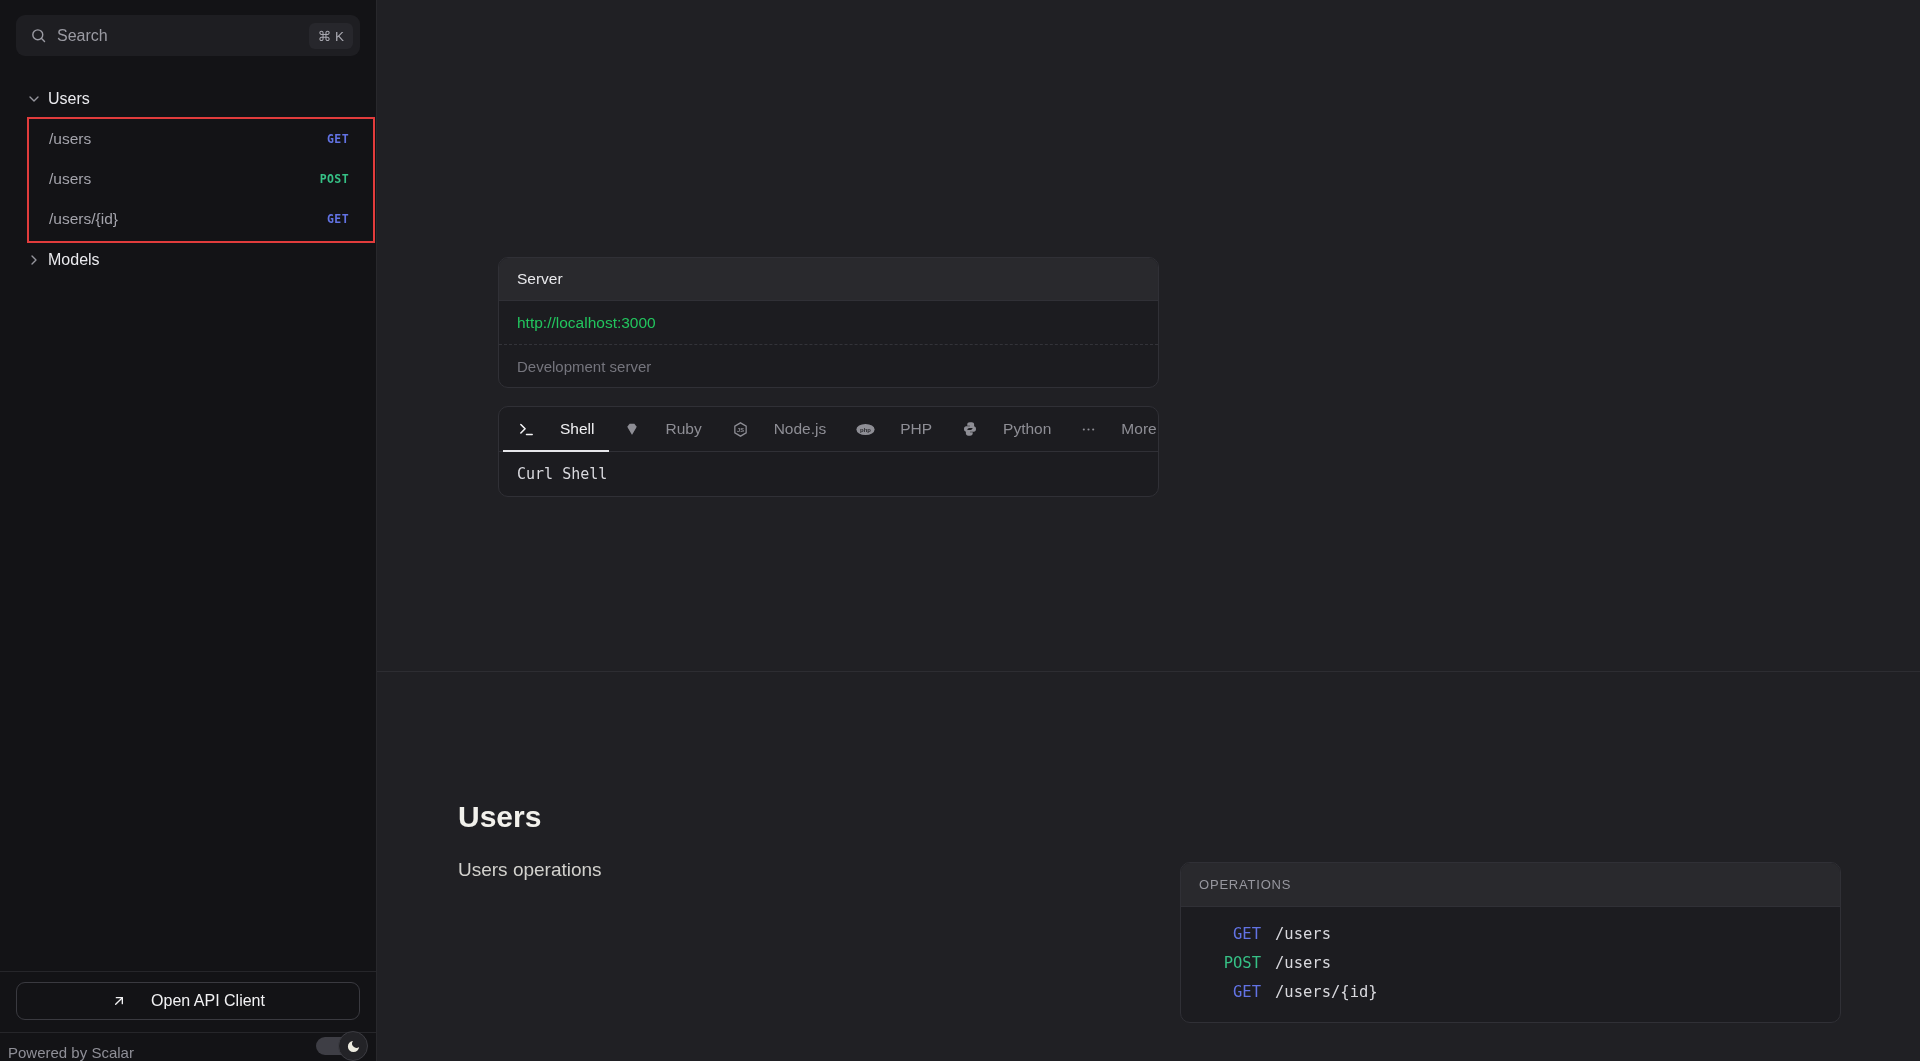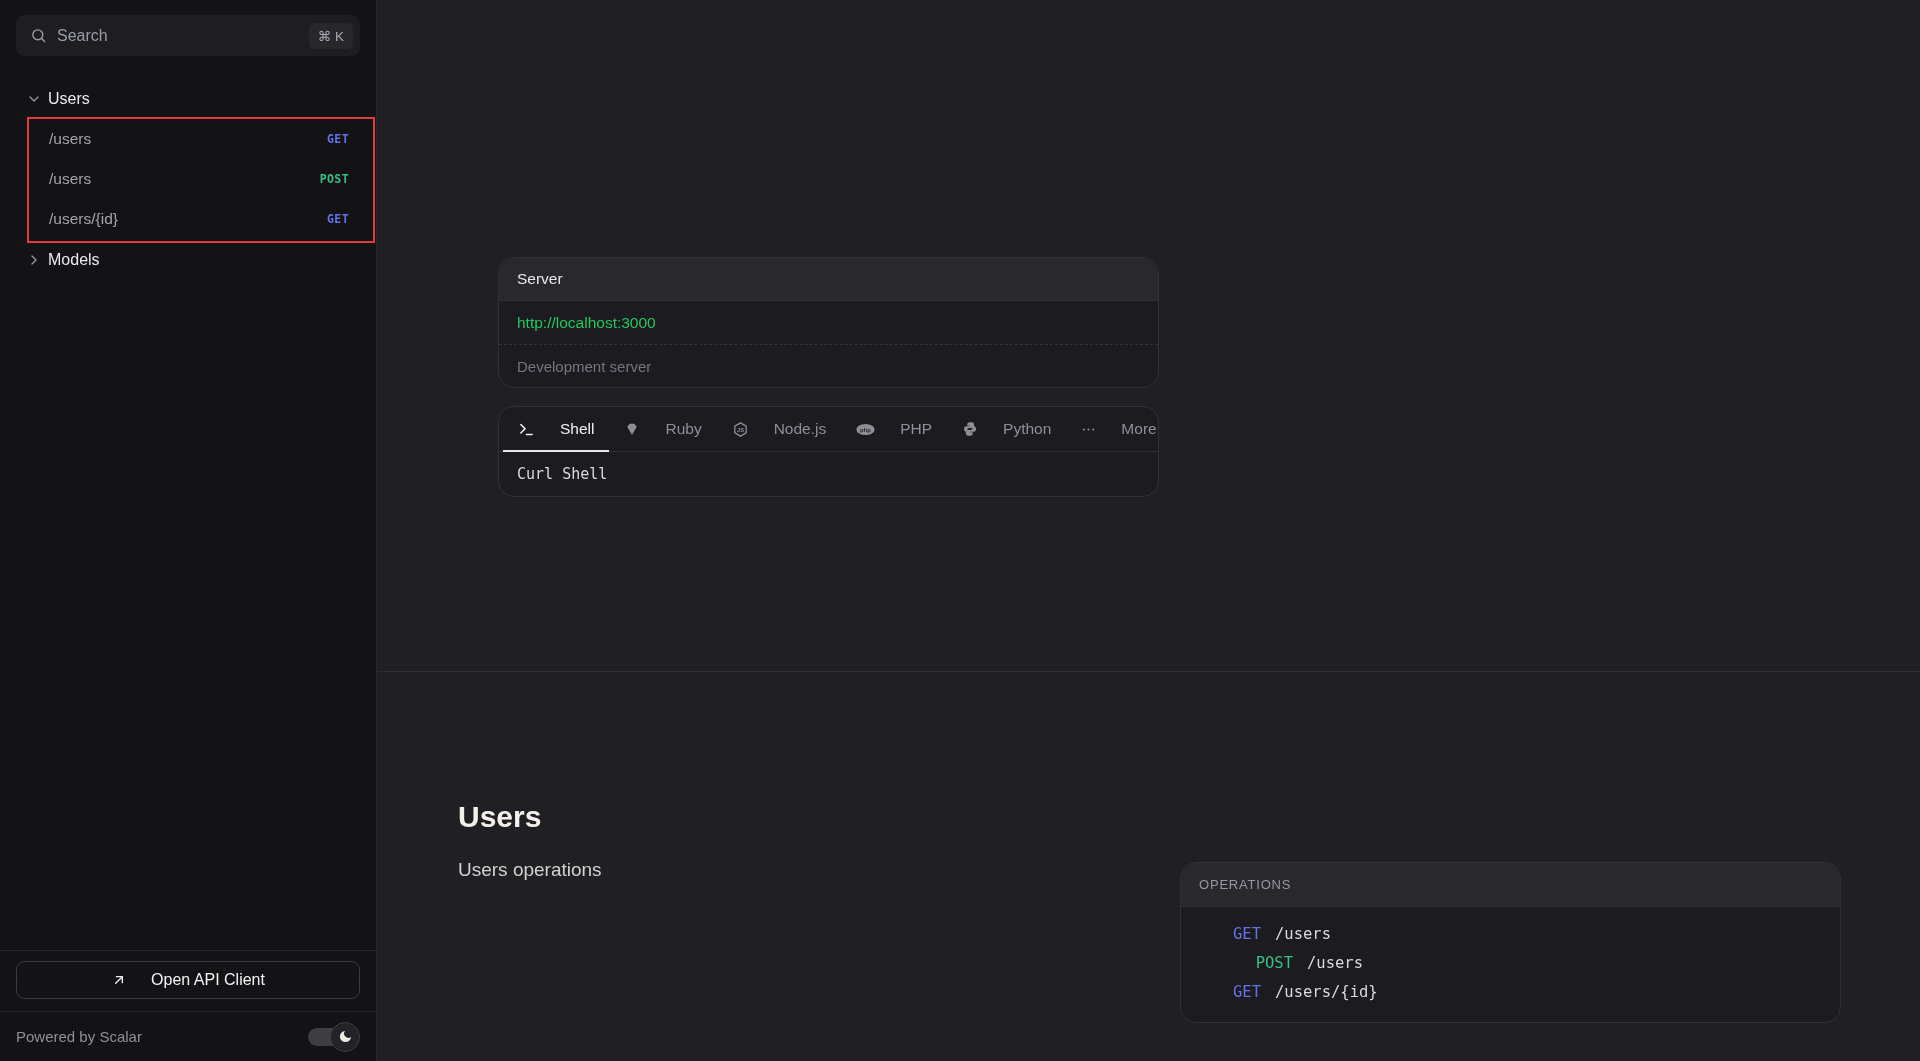--- a/index.html
+++ b/index.html
@@ -44,41 +44,41 @@
   .endpoint {
     height: 40px; display: flex; align-items: center;
     padding: 0 27px 0 49px; cursor: pointer;
   }
   .endpoint-path { flex: 1; color: #a4a4ac; font-size: 15.5px; }
   .endpoint-method {
     font-family: "DejaVu Sans Mono", monospace;
     font-size: 11.5px; font-weight: 700; letter-spacing: .4px;
   }
   .get  { color: var(--method-get); }
-  .post { color: var(--method-post); margin-left: 32px; }
+  .post { color: var(--method-post); }
   .annotation-box {
     position: absolute; left: 27px; top: 117px;
     width: 348px; height: 126px;
     border: 2px solid var(--annotation);
     pointer-events: none;
   }
   .sidebar-spacer { flex: 1; }
   .sidebar-footer { border-top: 1px solid #26262a; padding: 10px 16px 0; }
   .open-client-btn {
     width: 100%; height: 38px;
     background: transparent; border: 1px solid #3a3a40; border-radius: 9px;
     color: #f2f2f4; font-size: 16px; font-weight: 500;
     font-family: "Liberation Sans", sans-serif;
     display: flex; align-items: center; justify-content: center; gap: 24px;
     cursor: pointer;
   }
   .powered-row {
-    margin: 12px -16px 0; padding: 0 16px; height: 50px;
+    margin: 12px -16px 0; padding: 0 8px; height: 29px;
     border-top: 1px solid #26262a;
-    display: flex; align-items: center; justify-content: space-between;
+    display: flex; align-items: flex-end; justify-content: space-between;
   }
   .powered-label { color: #8f8f97; font-size: 15px; }
   .theme-toggle { position: relative; width: 52px; height: 30px; cursor: pointer; }
   .toggle-track {
     position: absolute; right: 13px; top: 6px;
     width: 39px; height: 18px; border-radius: 9px; background: #3e3e45;
   }
   .toggle-knob {
     position: absolute; right: 0; top: 0;
     width: 30px; height: 30px; border-radius: 50%;
@@ -101,21 +101,21 @@
     border-radius: 12px; padding: 5px 11px; line-height: 1;
   }
   .page-title { margin-top: 10px; font-size: 32px; font-weight: 700; color: #f2f1ec; letter-spacing: .2px; }
   .download-link {
     display: inline-block; margin-top: 15px;
     color: var(--accent); font-size: 19px; text-decoration: none; cursor: pointer;
   }
   .intro-right { width: 661px; min-width: 661px; margin-left: 40px; padding-top: 257px; }
 
   .card {
-    border: 1px solid #303036; border-radius: 16px;
+    border: 1px solid #303036; border-radius: 10px;
     background: #1c1c20; overflow: hidden;
   }
   .card-header {
     background: #29292d; height: 43px; padding: 0 18px;
     display: flex; align-items: center;
     font-size: 15.5px; color: #e9e9ec;
     border-bottom: 1px solid #303036;
   }
   .card-row {
     height: 43px; padding: 0 18px;

